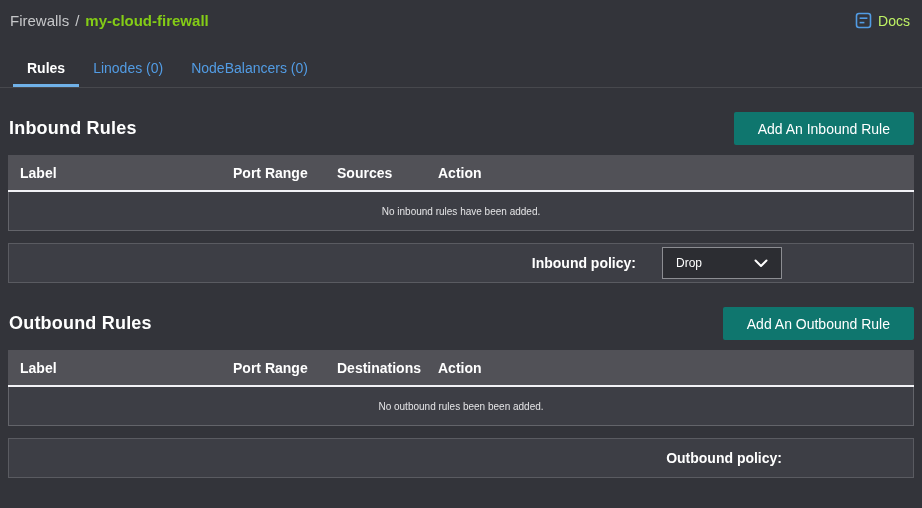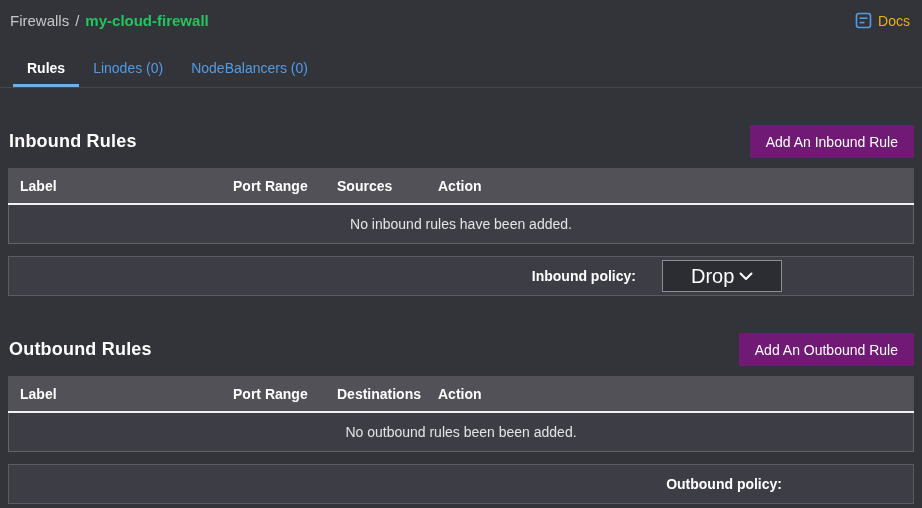--- a/index.html
+++ b/index.html
@@ -11,79 +11,79 @@
     overflow: hidden;
   }
   .page { width: 922px; height: 424px; position: relative; }
 
   
   .topbar {
     display: flex; justify-content: space-between; align-items: center;
     padding: 9px 12px 0 10px; height: 32px;
   }
   .breadcrumb { font-size: 15px; color: #c6c7c9; display: flex; align-items: baseline; gap: 6px; }
-  .crumb-current { color: #22c55e; font-weight: bold; }
+  .crumb-current { color: #84cc16; font-weight: bold; }
   .docs-link {
     display: flex; align-items: center; gap: 6px;
-    color: #eab308; font-size: 14px; cursor: pointer; text-decoration: none;
+    color: #bef264; font-size: 14px; cursor: pointer; text-decoration: none;
   }
   .docs-link svg { display: block; }
 
   
   .tabs { display: flex; margin: 20px 0 0 13px; }
   .tab {
     font-size: 14px; color: #529ce4; padding: 8px 14px 11px;
     cursor: pointer;
     text-align: center;
   }
   .tab.active {
     color: #ffffff; font-weight: bold;
     border-bottom: 3px solid #70b1e8; padding-bottom: 8px;
   }
   .tabs-divider { height: 1px; background: #47484d; width: 100%; }
 
   
   .section-head {
     display: flex; justify-content: space-between; align-items: center;
-    margin: 37px 8px 10px 9px; height: 33px;
+    margin: 24px 8px 10px 9px; height: 33px;
   }
   .section-title { font-size: 18px; font-weight: bold; color: #ffffff; letter-spacing: .2px; }
   .add-btn {
-    background: #701a75; color: #ffffff; border: none; border-radius: 2px;
-    font-family: inherit; font-size: 14px; height: 33px; padding: 0 16px;
+    background: #0f766e; color: #ffffff; border: none; border-radius: 2px;
+    font-family: inherit; font-size: 14px; height: 33px; padding: 0 24px;
     cursor: pointer;
   }
 
   
   .rules-table { margin: 0 8px; }
   .thead {
     display: grid; grid-template-columns: 213px 104px 101px 1fr;
     align-items: center; height: 37px; padding: 0 12px;
     background: #515157; font-size: 14px; font-weight: bold; color: #ffffff;
     border-bottom: 2px solid #f2f2f6;
   }
   .empty-row {
     height: 39px; display: flex; align-items: center; justify-content: center;
-    background: #3d3e45; font-size: 14px; color: #e4e4e6;
+    background: #3d3e45; font-size: 10px; color: #e4e4e6;
     border: 1px solid #63646a; border-top: none;
   }
 
   
   .policy-row {
     margin: 12px 8px 0; height: 40px;
     background: #3d3e45; border: 1px solid #5a5b61;
     display: flex; align-items: center; justify-content: flex-end;
     gap: 26px; padding-right: 131px;
   }
   .policy-label { font-size: 14px; font-weight: bold; color: #ffffff; }
   .policy-select {
     width: 120px; height: 32px; background: #2c2d32;
-    border: 1px solid #8c8d92; color: #ffffff; font-size: 20px;
+    border: 1px solid #8c8d92; color: #ffffff; font-size: 12px;
     display: flex; align-items: center; justify-content: space-between;
-    padding: 0 28px; cursor: pointer;
+    padding: 0 13px; cursor: pointer;
   }
   .policy-select svg { display: block; }
 
   .outbound-block { margin-top: 22px; }
 </style>
 </head>
 <body>
 
 <div class="page">
 

